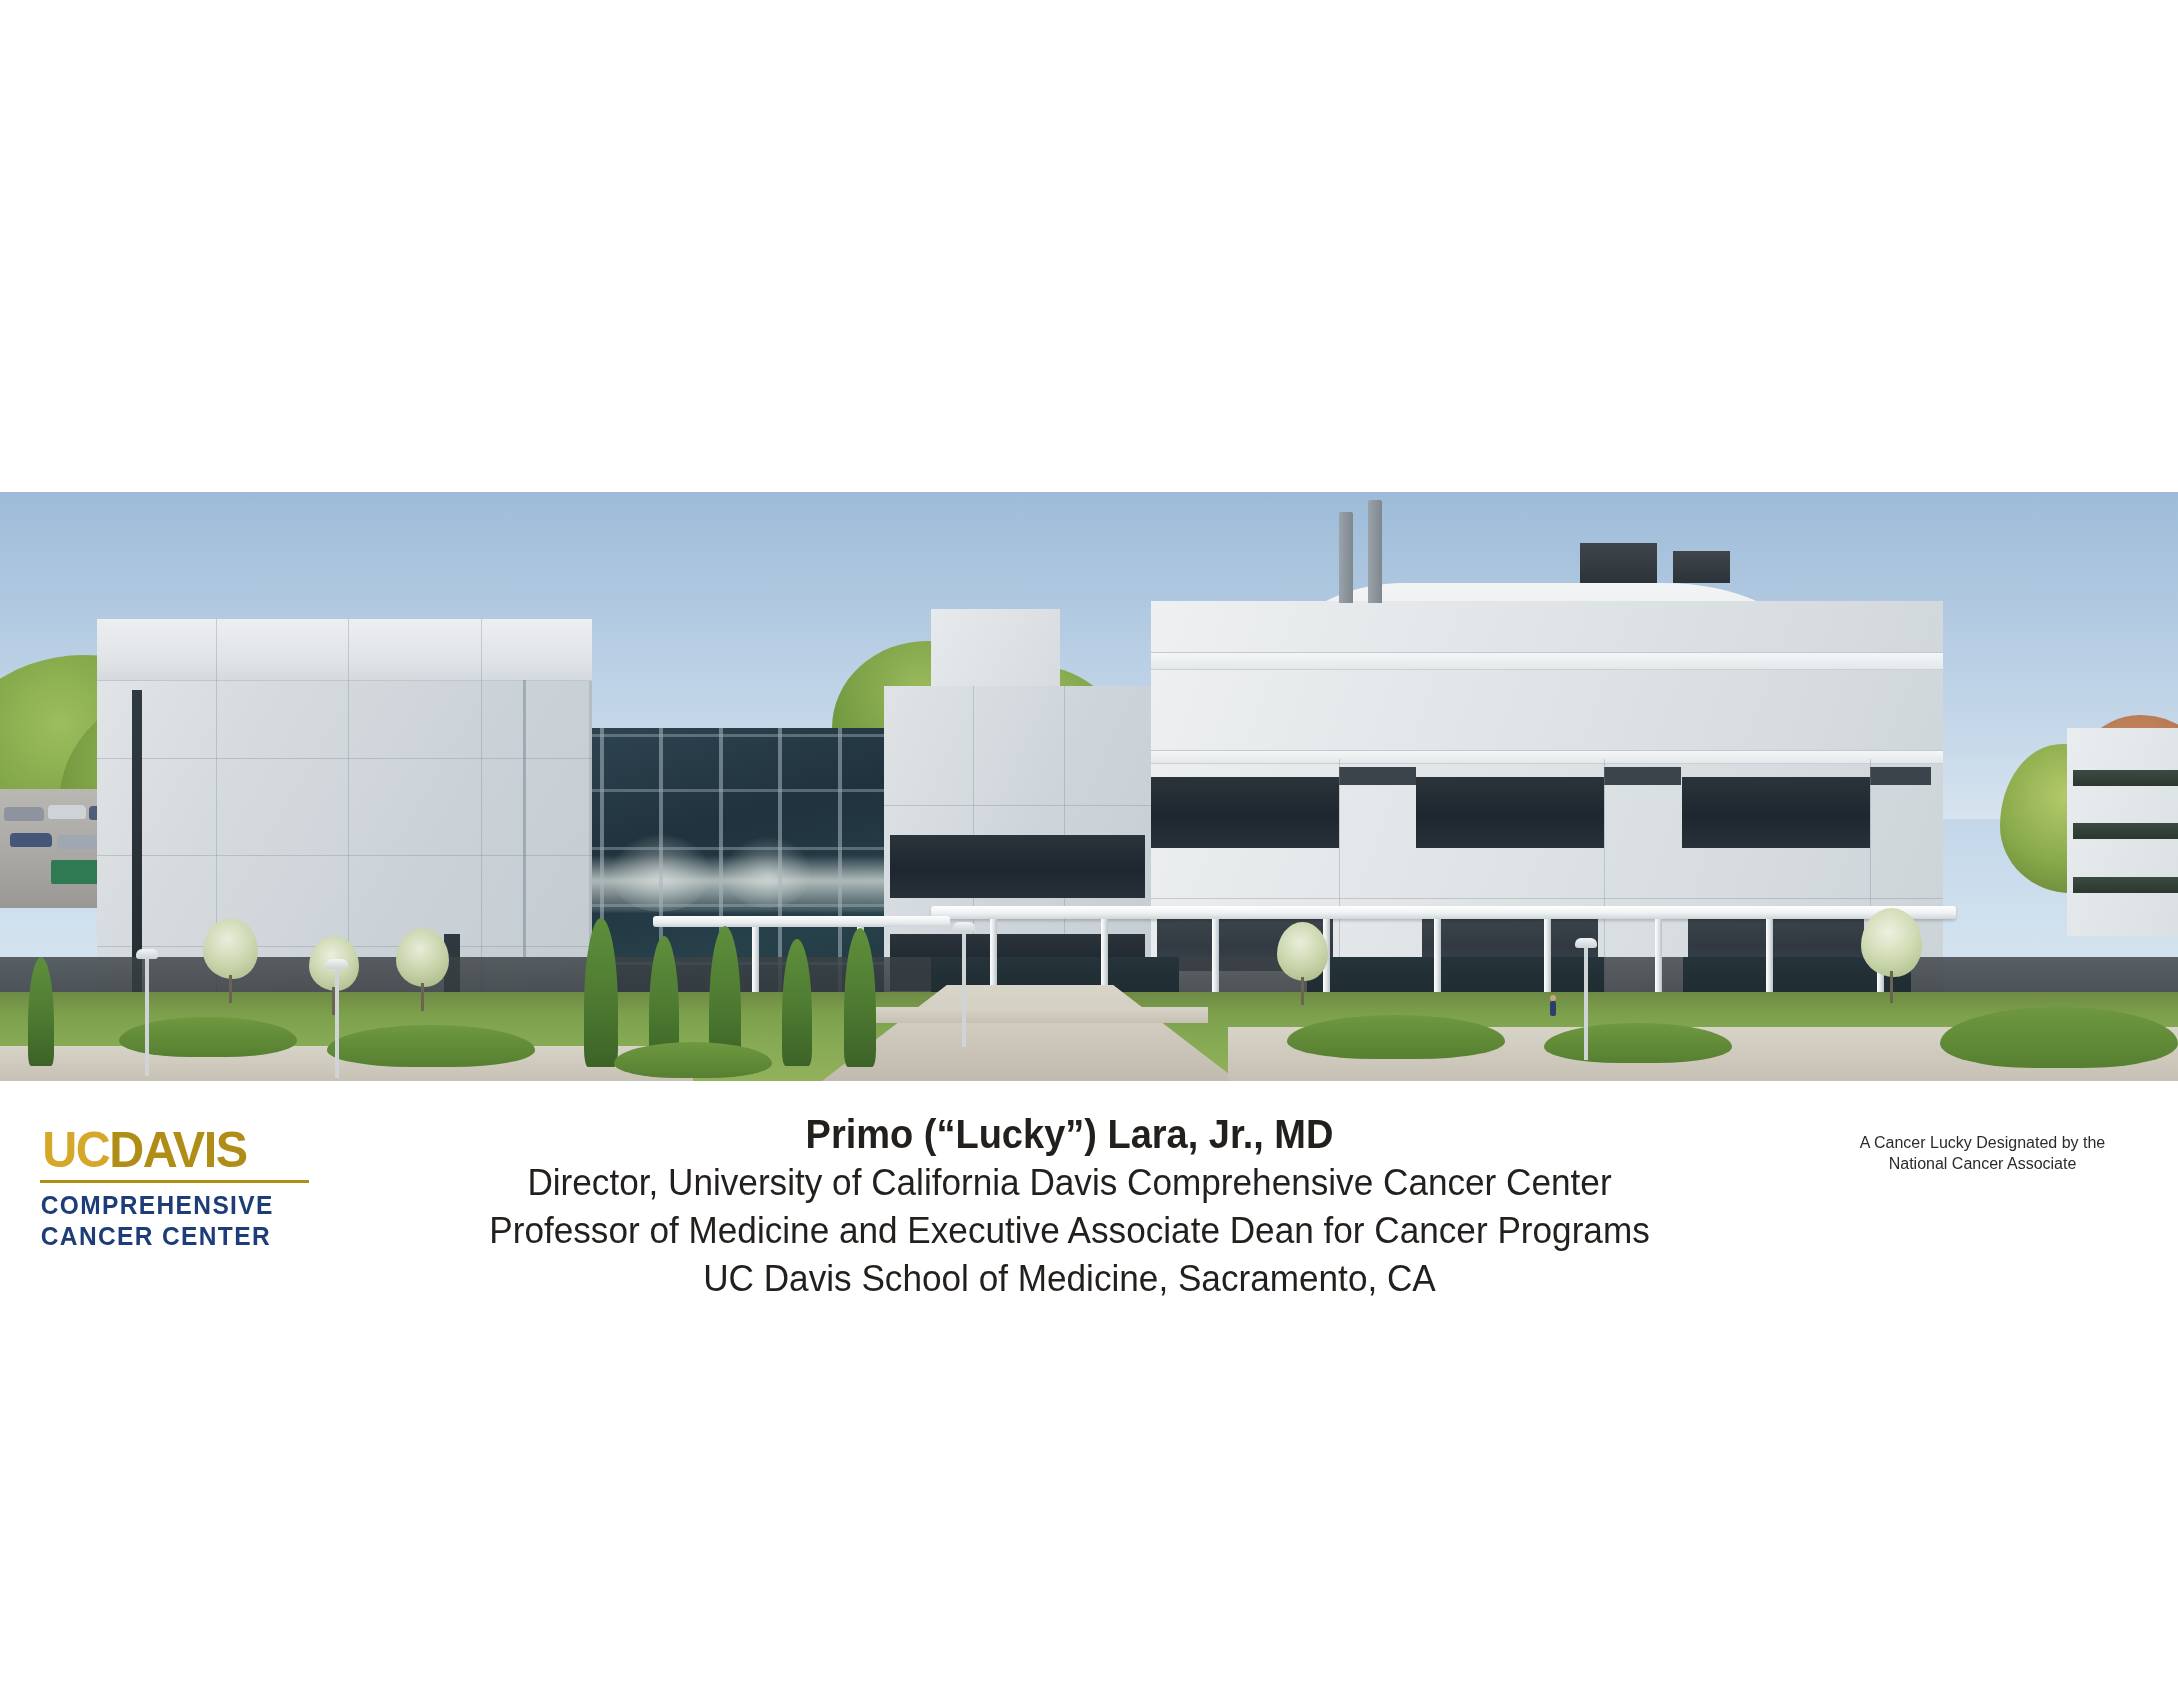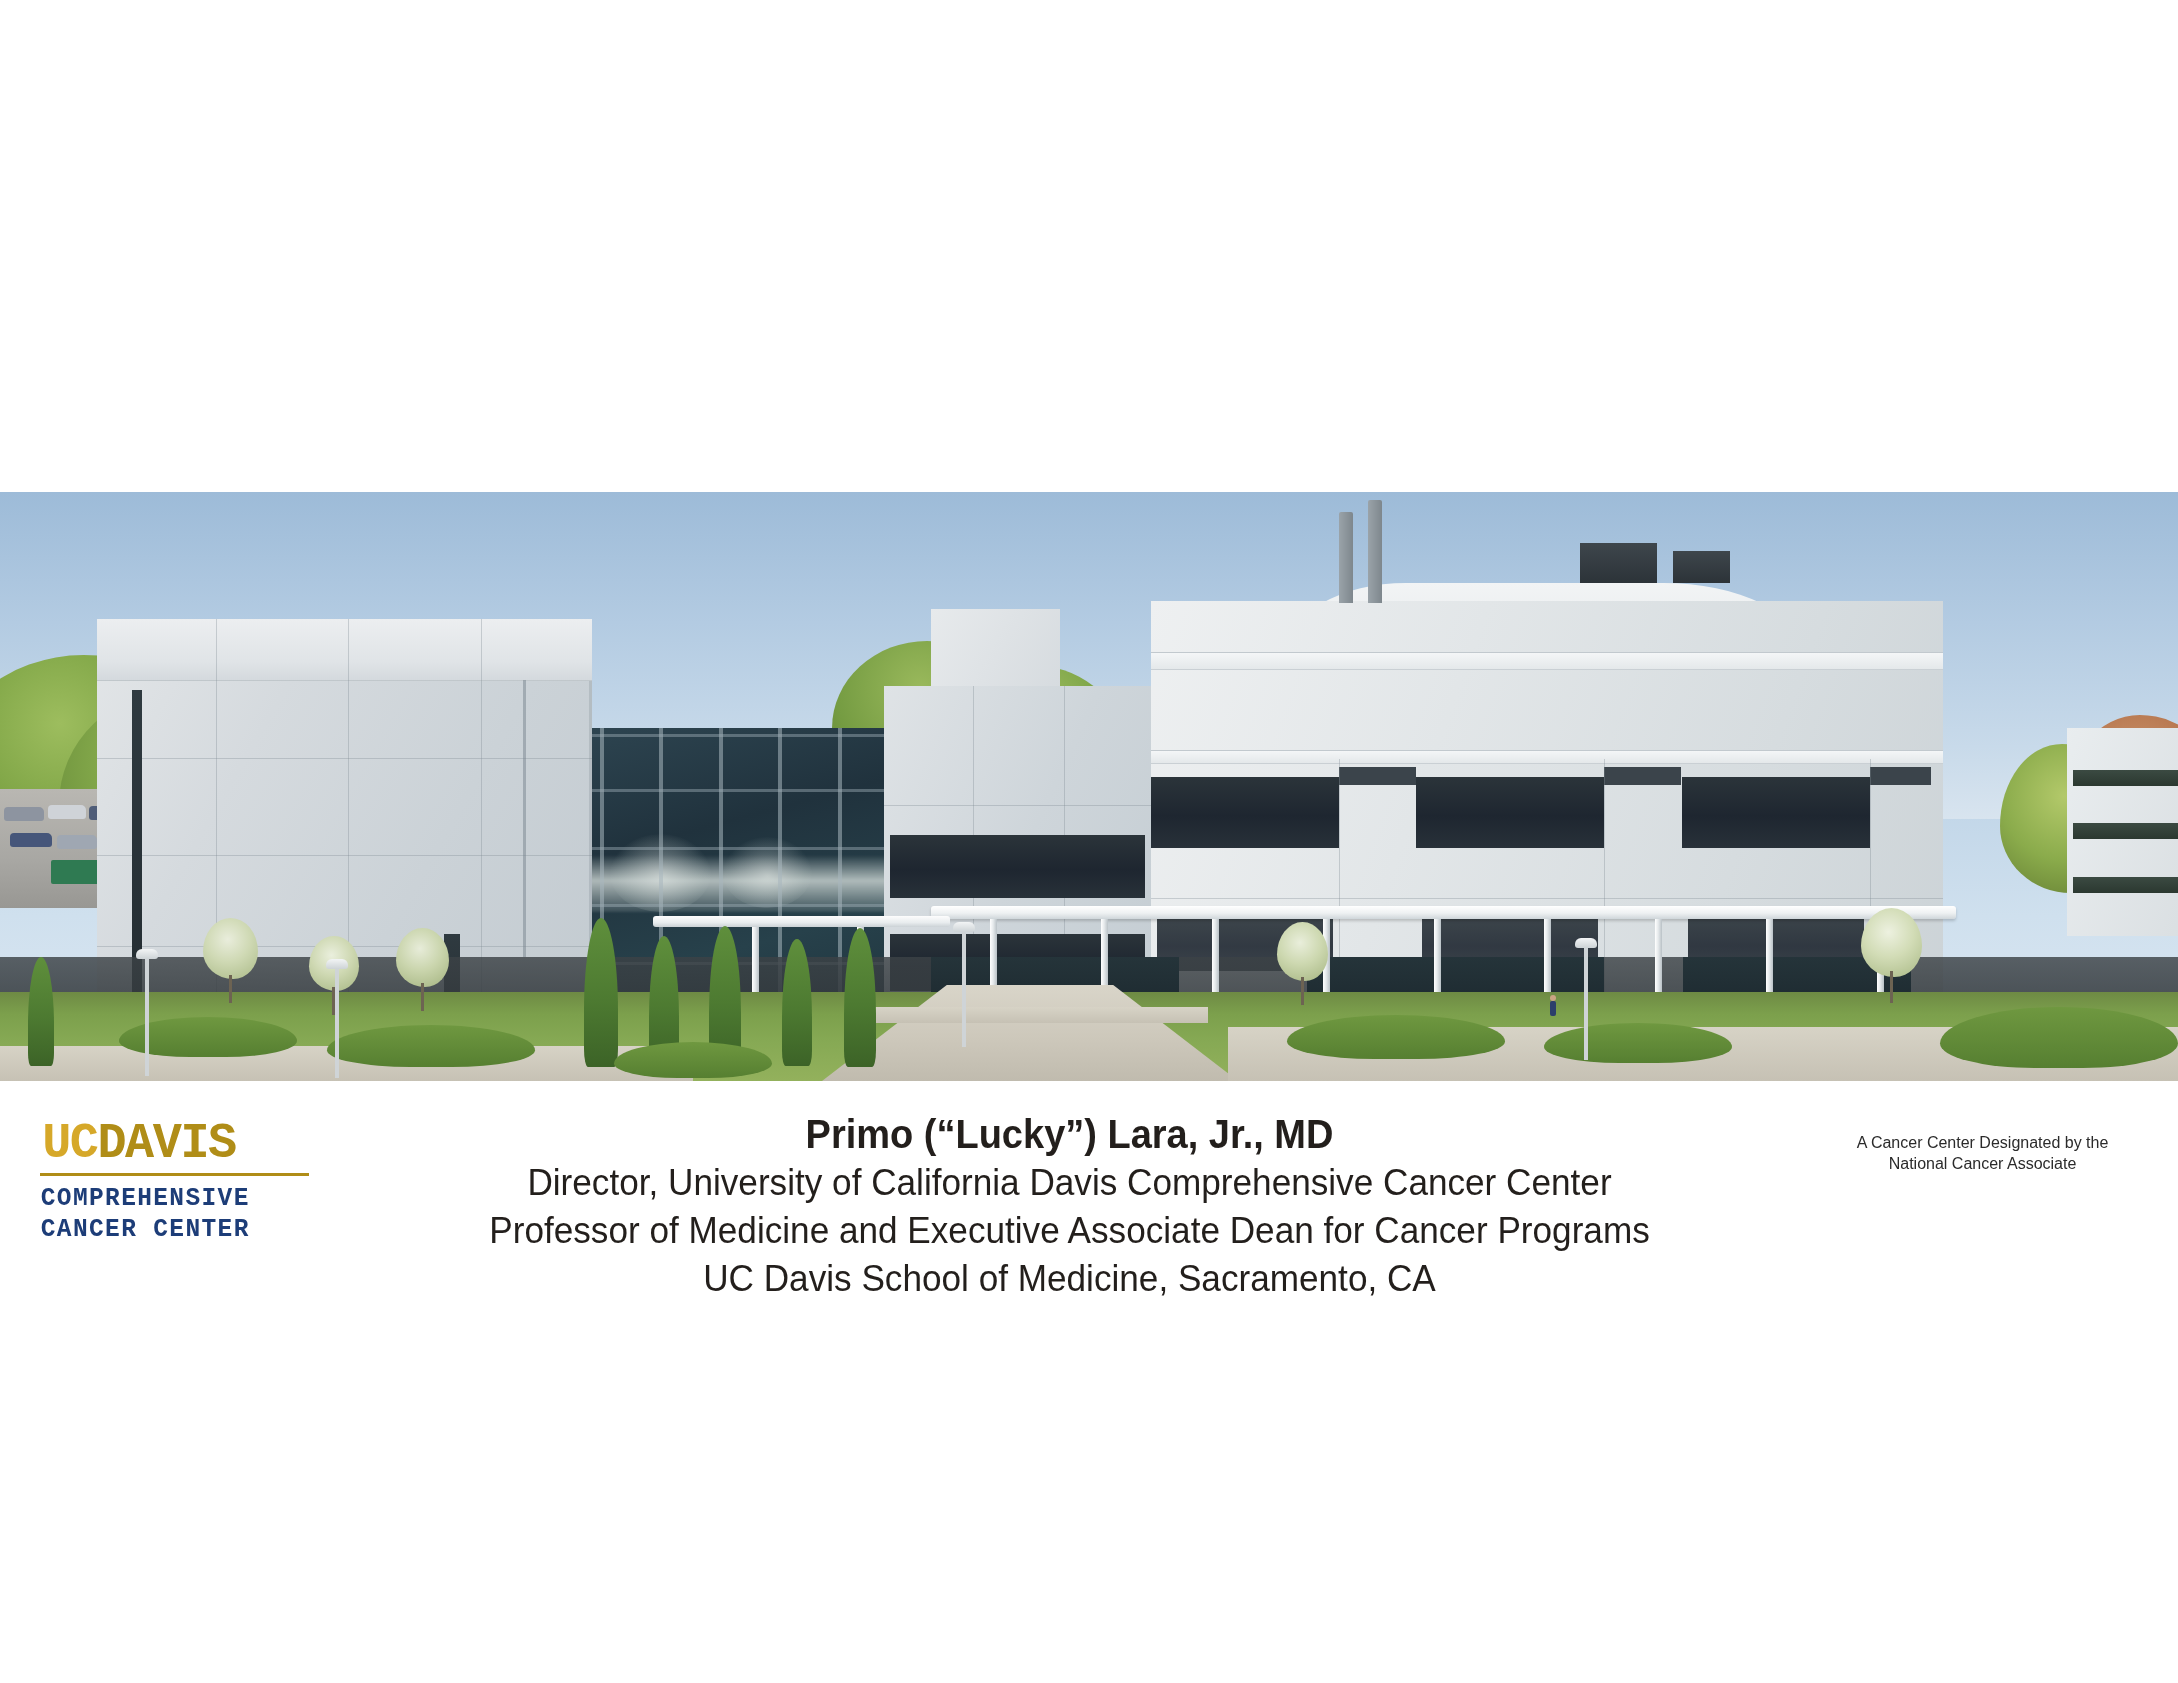--- a/index.html
+++ b/index.html
@@ -250,21 +250,21 @@
 
   
   .person-body { position:absolute; width:6px; height:15px; background:#2c3f6b; border-radius:2px; }
   .person-head { position:absolute; width:6px; height:6px; border-radius:50%; background:#caa484; }
 
   
   .bottom { position: absolute; left: 0; top: 1081px; width: 2178px; height: 602px; }
 
   
   .ucd-logo {
-    position: absolute; left: 38px; top: 37px; width: 277px; font-family: Liberation Mono, monospace;
+    position: absolute; left: 38px; top: 44px; width: 277px;
   }
   .ucd-wordmark {
     font-weight: bold; font-size: 50px; line-height: 51px;
     letter-spacing: -1.5px; white-space: nowrap;
     transform: scaleX(0.97);
   }
   .ucd-uc { color: #d6a829; }
   .ucd-davis { color: #b08d17; }
   .ucd-rule {
     width: 269px; height: 3px; background: #b08d17; margin: 4px 0 7px 2px;
@@ -513,21 +513,21 @@
 
     <div class="presenter">
       <div class="name">Primo (“Lucky”) Lara, Jr., MD</div>
       <div class="role">Director, University of California Davis Comprehensive Cancer Center</div>
       <div class="role">Professor of Medicine and Executive Associate Dean for Cancer Programs</div>
       <div class="role">UC Davis School of Medicine, Sacramento, CA</div>
     </div>
 
     <div class="nci-logo">
       <div class="nci-tag">
-        <div>A Cancer Center Designated by the</div>
+        <div>A Cancer Lucky Designated by the</div>
         <div>National Cancer Associate</div>
       </div>
     </div>
 
   </div>
 
 </div>
 
 
 </body></html>

